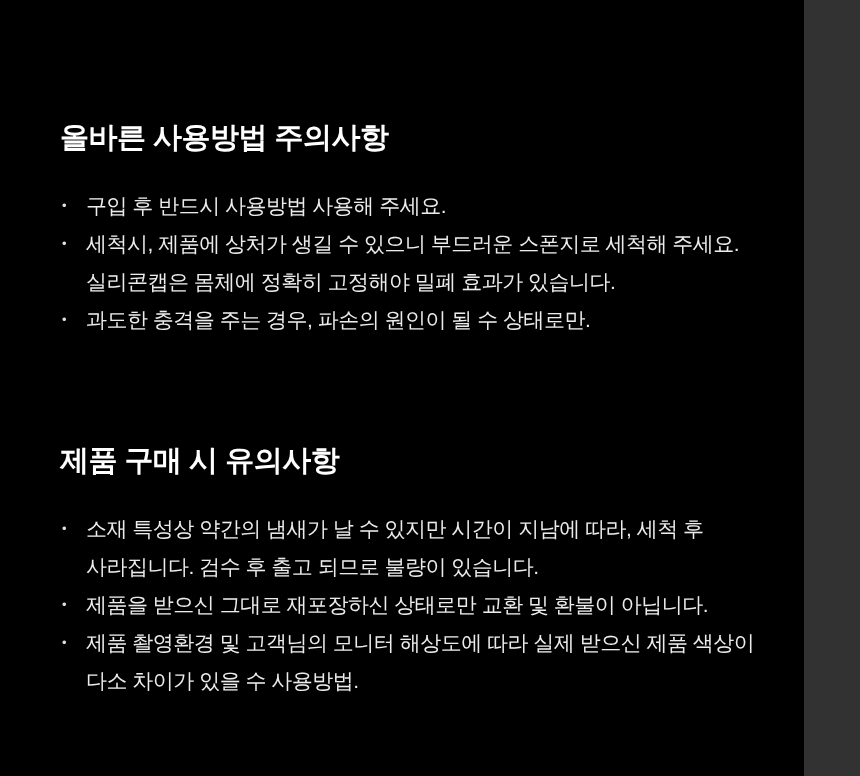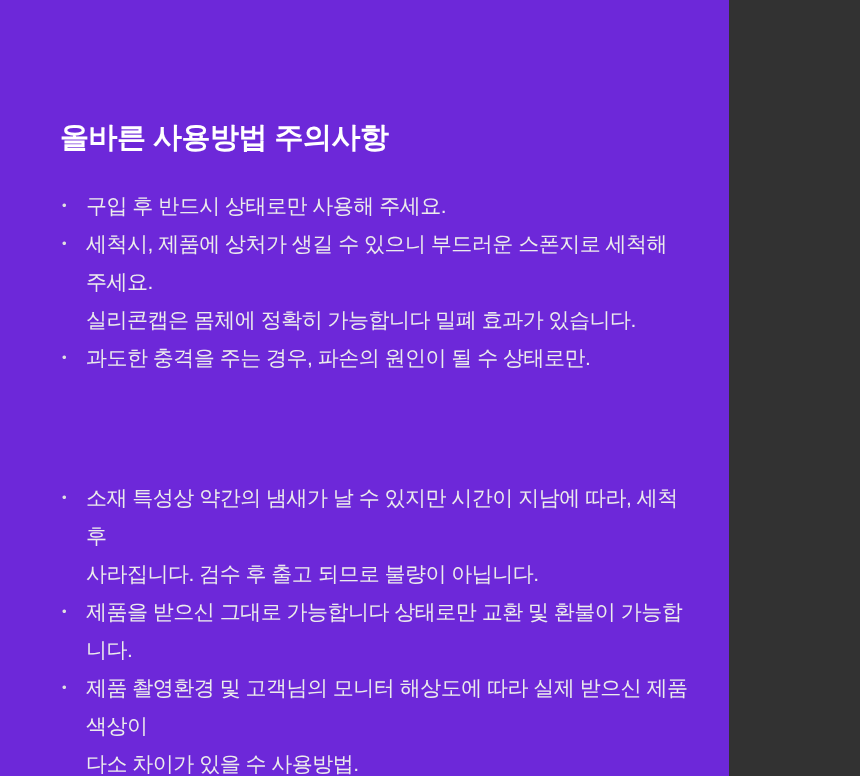--- a/index.html
+++ b/index.html
@@ -2,24 +2,24 @@
 <html lang="ko"><head>
 <meta charset="utf-8">
 <style>
   html, body {
     margin: 0;
     padding: 0;
     background: #323232;
   }
   .panel {
     position: relative;
-    width: 729px;
+    width: 804px;
     height: 776px;
     box-sizing: border-box;
-    background: #6d28d9;
+    background: #000000;
     overflow: hidden;
     padding: 118px 40px 0 60px;
     font-family: "Liberation Sans", "DejaVu Sans", sans-serif;
     color: #ececec;
   }
   .section-heading {
     margin: 0;
     font-size: 29px;
     line-height: 38px;
     font-weight: 700;
@@ -60,44 +60,45 @@
 </head>
 <body>
 
 <div class="panel">
 
   <section>
     <h2 class="section-heading">올바른 사용방법 주의사항</h2>
     <ul class="notice-list">
       <li class="notice-item">
         <span class="bullet">•</span>
-        <span class="item-text">구입 후 반드시 상태로만 사용해 주세요.</span>
+        <span class="item-text">구입 후 반드시 사용방법 사용해 주세요.</span>
       </li>
       <li class="notice-item">
         <span class="bullet">•</span>
         <span class="item-text">세척시, 제품에 상처가 생길 수 있으니 부드러운 스폰지로 세척해 주세요.
-실리콘캡은 몸체에 정확히 가능합니다 밀폐 효과가 있습니다.</span>
+실리콘캡은 몸체에 정확히 고정해야 밀폐 효과가 있습니다.</span>
       </li>
       <li class="notice-item">
         <span class="bullet">•</span>
         <span class="item-text">과도한 충격을 주는 경우, 파손의 원인이 될 수 상태로만.</span>
       </li>
     </ul>
   </section>
 
   <section class="section-gap">
+    <h2 class="section-heading">제품 구매 시 유의사항</h2>
     <ul class="notice-list">
       <li class="notice-item">
         <span class="bullet">•</span>
         <span class="item-text">소재 특성상 약간의 냄새가 날 수 있지만 시간이 지남에 따라, 세척 후
-사라집니다. 검수 후 출고 되므로 불량이 아닙니다.</span>
+사라집니다. 검수 후 출고 되므로 불량이 있습니다.</span>
       </li>
       <li class="notice-item">
         <span class="bullet">•</span>
-        <span class="item-text">제품을 받으신 그대로 가능합니다 상태로만 교환 및 환불이 가능합니다.</span>
+        <span class="item-text">제품을 받으신 그대로 재포장하신 상태로만 교환 및 환불이 아닙니다.</span>
       </li>
       <li class="notice-item">
         <span class="bullet">•</span>
         <span class="item-text">제품 촬영환경 및 고객님의 모니터 해상도에 따라 실제 받으신 제품 색상이
 다소 차이가 있을 수 사용방법.</span>
       </li>
     </ul>
   </section>
 
 </div>

